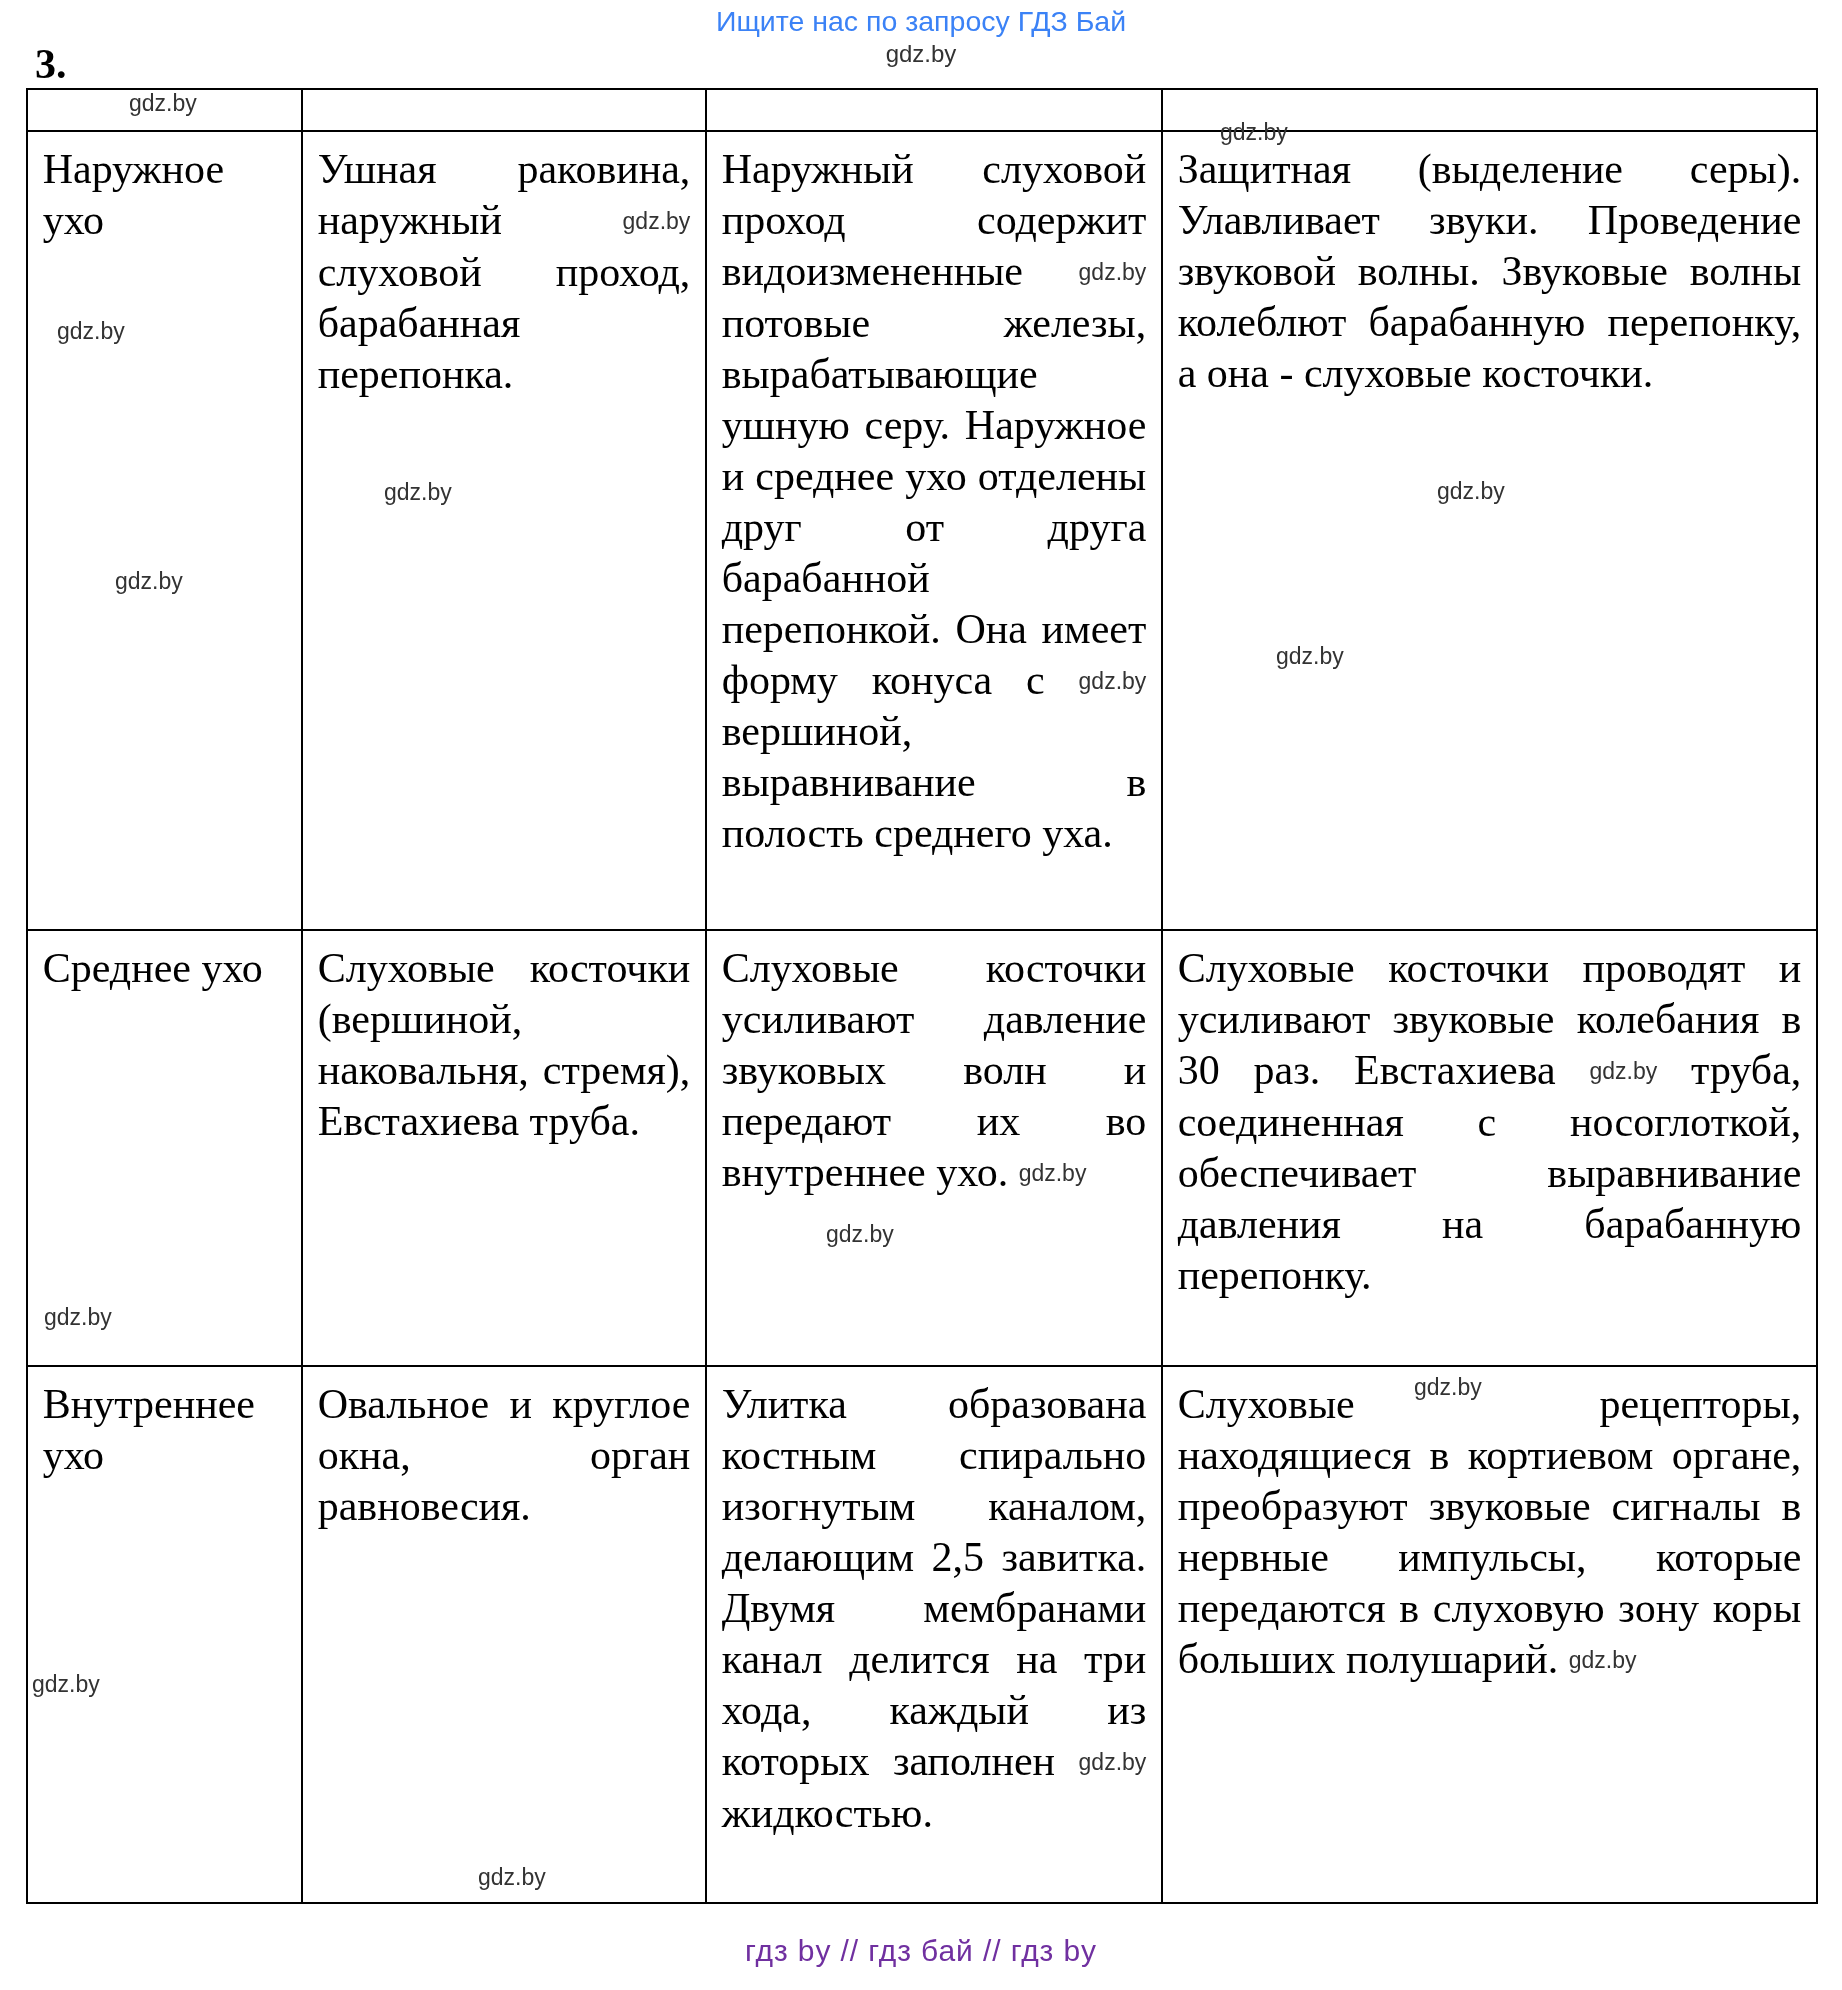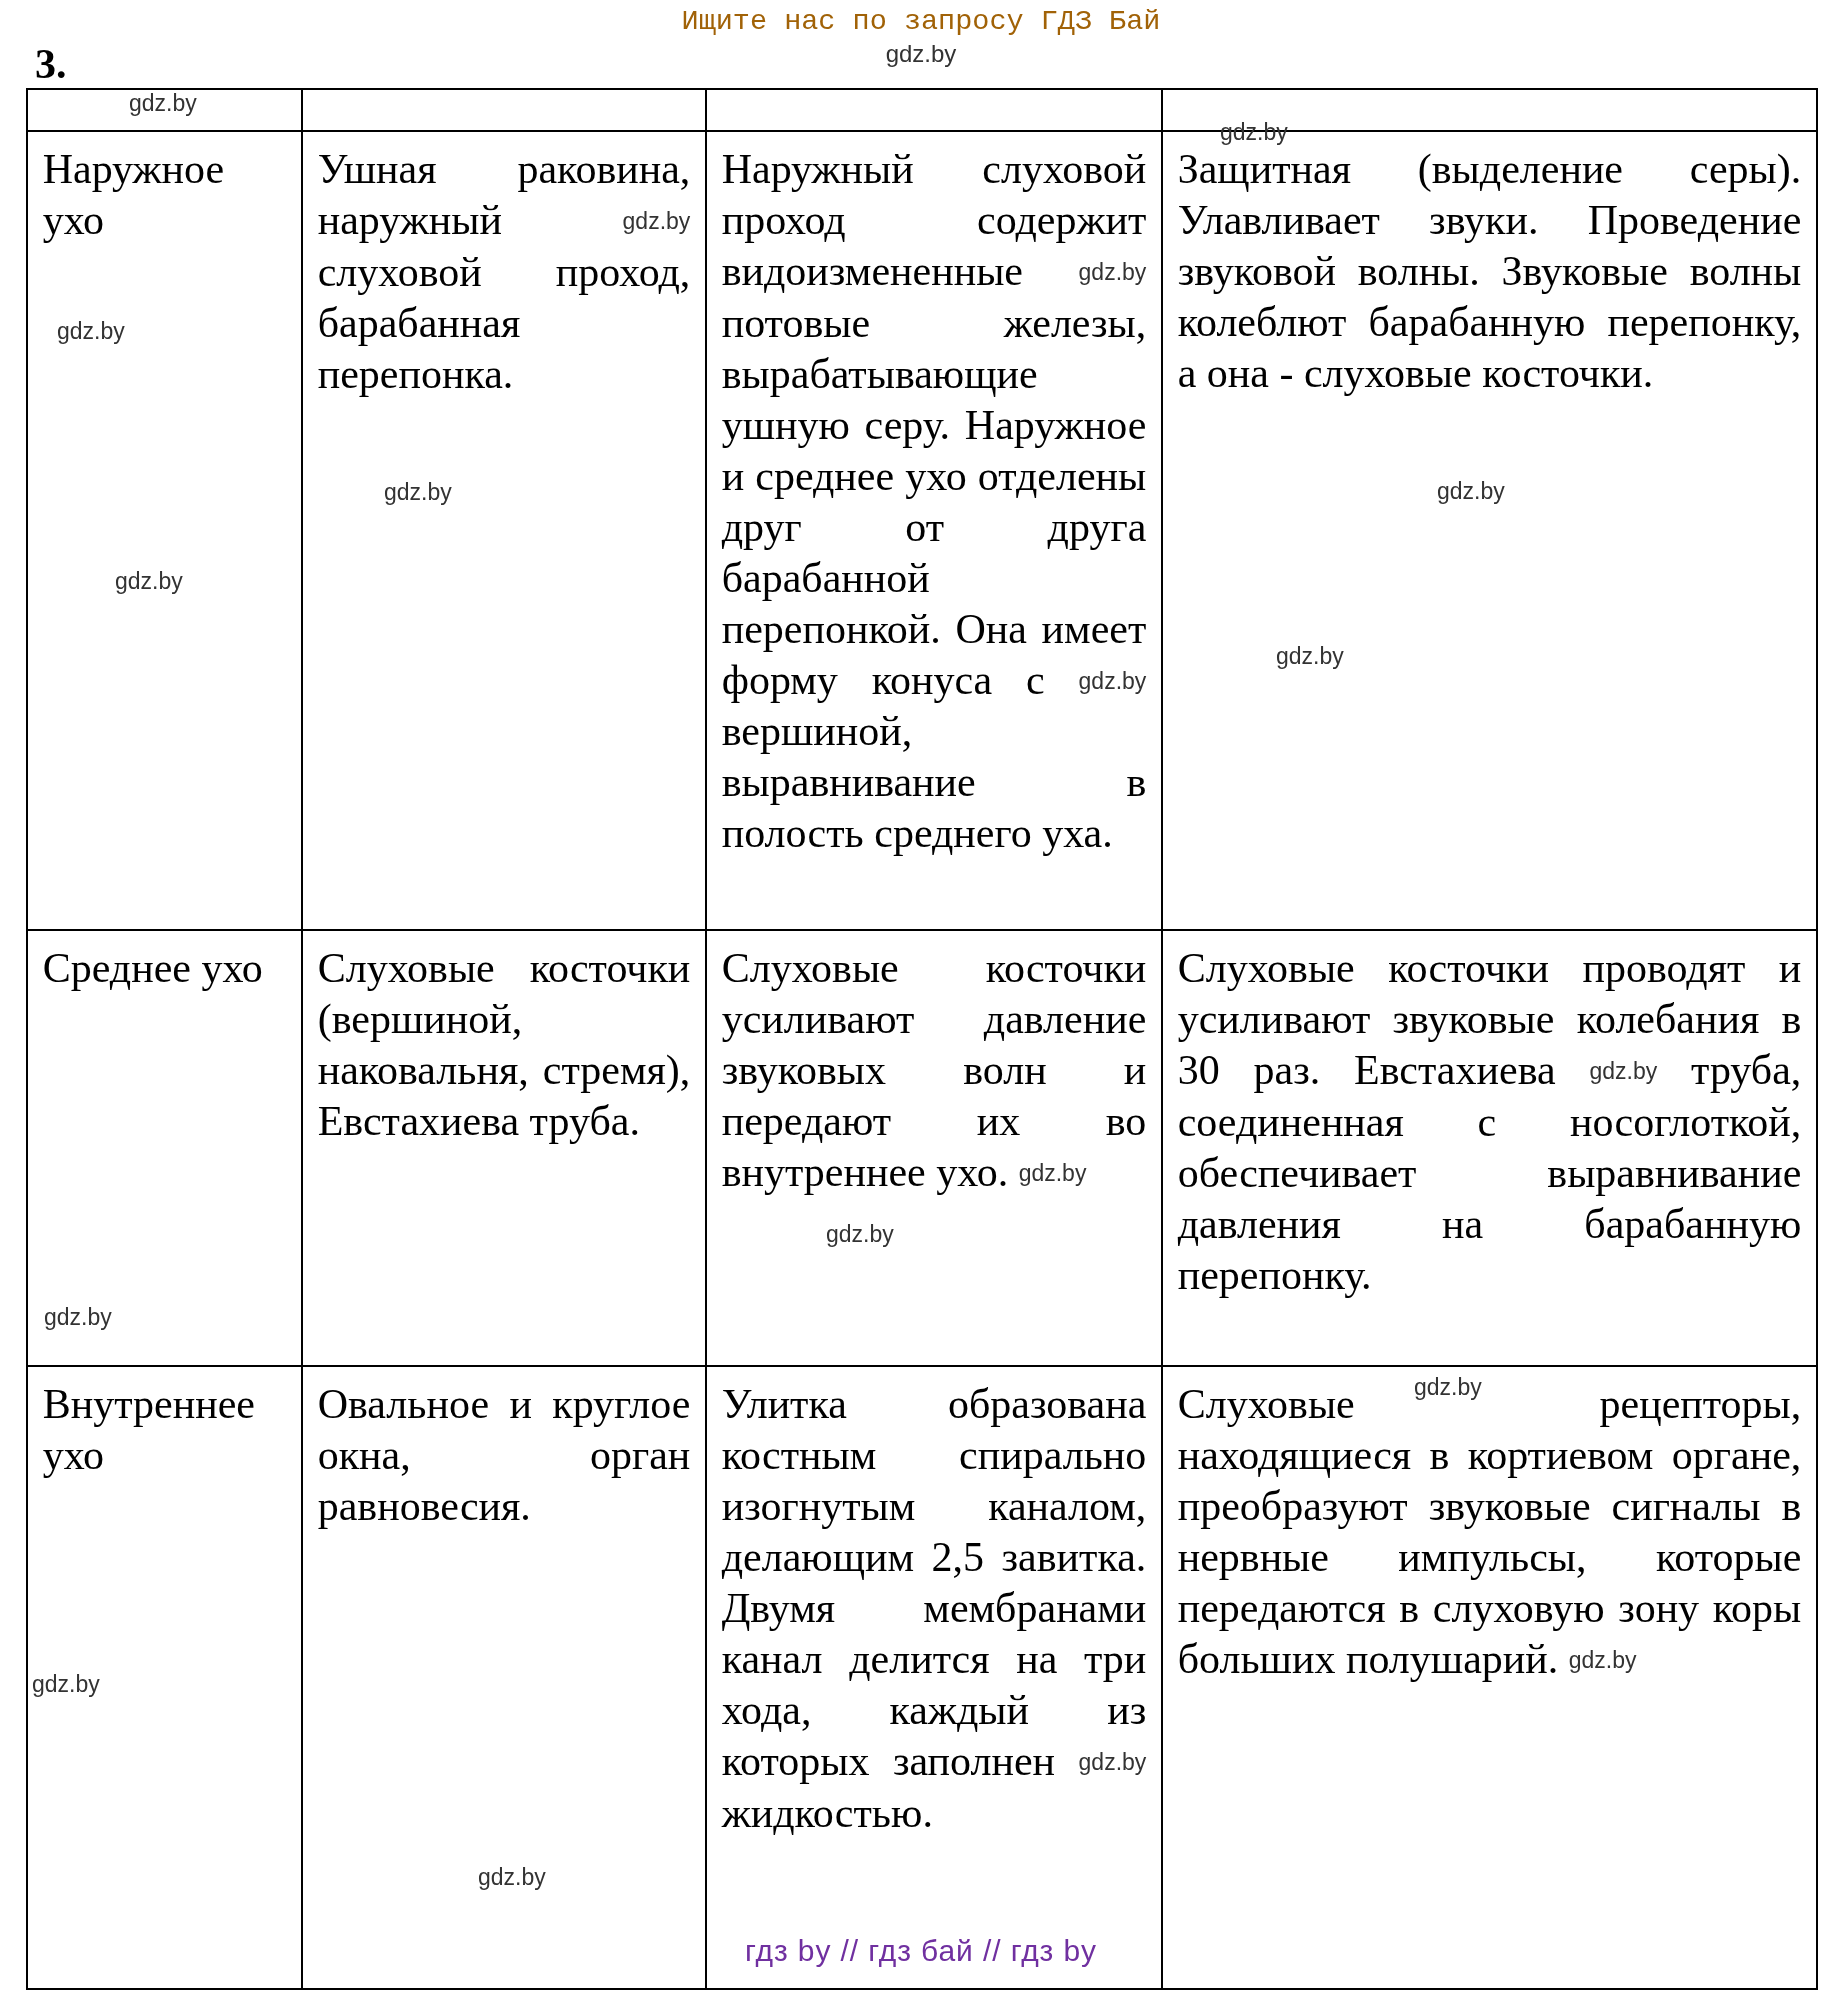--- a/index.html
+++ b/index.html
@@ -9,23 +9,23 @@
     width:1842px;
     height:1991px;
     background:#ffffff;
     font-family:"Liberation Serif", serif;
     color:#000000;
     overflow:hidden;
   }
   .banner {
     position:absolute; top:4.6px; left:0; width:100%;
     text-align:center;
-    font-family:Liberation Mono, monospace;
+    font-family:Liberation Sans, sans-serif;
     font-size:28.5px;
-    color:#a16207;
+    color:#3b82f6;
   }
   .banner-wm {
     position:absolute; top:40px; left:0; width:100%;
     text-align:center;
     font-family:"Liberation Sans", sans-serif;
     font-size:24px;
     color:#333333;
   }
   .task-number {
     position:absolute; top:40px; left:35px;
@@ -43,21 +43,21 @@
     vertical-align:top;
     font-size:42px;
     line-height:51px;
     padding:12px 14.7px;
   }
   tr.head td { height:42px; padding:0; }
   td.sec { padding:12px 16.5px 12px 13px;margin-top:32px; }
   td.jst { text-align:justify; }
   tr.r1 td { height:799px; }
   tr.r2 td { height:436px; }
-  tr.r3 td { height:623px; }
+  tr.r3 td { height:537px; }
   .wm {
     position:absolute;
     font-family:"Liberation Sans", sans-serif;
     font-size:23px;
     color:#333333;
     white-space:nowrap;
     z-index:5;
   }
   .wm-inline {
     font-family:"Liberation Sans", sans-serif;

